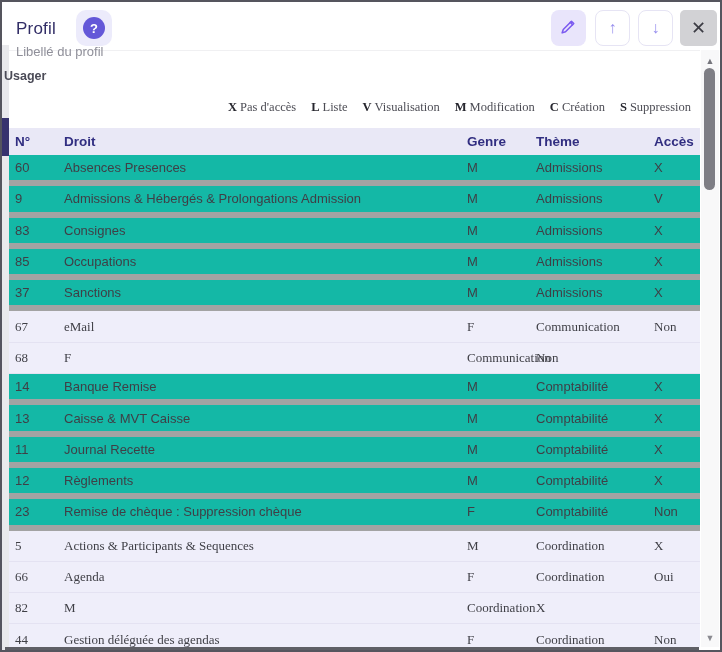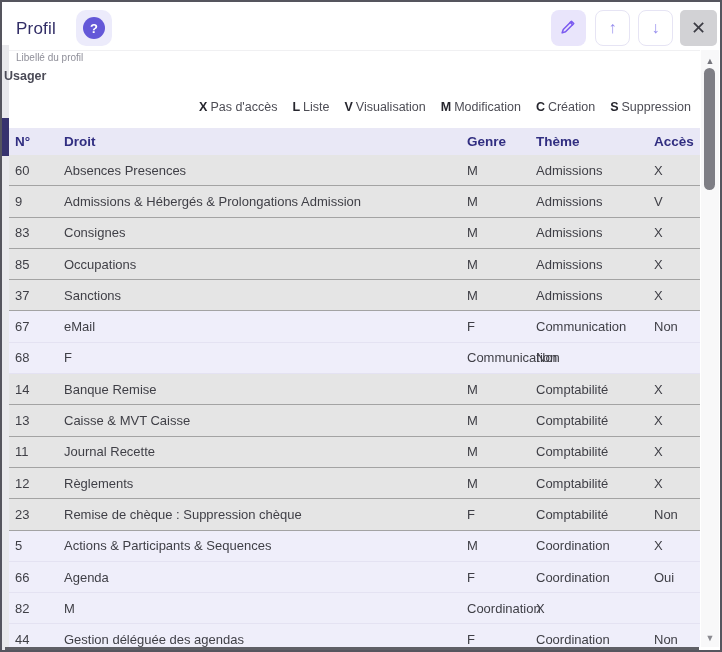--- a/index.html
+++ b/index.html
@@ -24,36 +24,36 @@
   
   .tb-btn { position:absolute; top:8px; width:35px; height:36px; border-radius:8px; border:none; cursor:pointer; display:flex; align-items:center; justify-content:center; background:#ffffff; }
   .btn-edit  { left:549px; background:#e9e5fb; }
   .btn-up    { left:593px; border:1px solid #e6e4f4; }
   .btn-down  { left:636px; border:1px solid #e6e4f4; }
   .btn-close { left:678px; width:37px; background:#d2d2d5; border-radius:5px; }
   .arrow-glyph { font-size:16px; color:#988fee; line-height:1; }
   .close-glyph { font-size:18px; color:#3c3c44; line-height:1; font-weight:400; }
 
   
-  .field-label { position:absolute; left:14px; top:50px; font-size:10px; color:#8f8f99; }
+  .field-label { position:absolute; left:14px; top:42px; font-size:13px; color:#8f8f99; }
   .field-value { position:absolute; left:2px; top:67px; font-size:12.5px; font-weight:bold; color:#4b4b57; }
 
   
-  .legend { position:absolute; top:98px; right:29px; display:flex; gap:15px; font-size:12.5px; color:#4d4d55; white-space:nowrap; }
+  .legend { position:absolute; top:98px; right:29px; display:flex; gap:15px; font-size:12.5px; color:#4d4d55; white-space:nowrap;font-family:Liberation Serif, serif; }
   .legend b { color:#26262e; margin-right:3px; }
 
   
   .grid-row { display:grid; grid-template-columns:49px 403px 69px 118px 1fr; align-items:center; padding-left:6px; }
   .table-header {
     position:absolute; left:7px; right:20px; top:126px; height:27px;
     background:#e9e8f6; font-size:13.5px; font-weight:bold; color:#312e81;
   }
   .table-body { position:absolute; left:7px; right:20px; top:153px; bottom:3px; overflow:hidden; }
-  .t-row { height:31.3px; border-bottom:1px solid #a3a3a3; font-size:13px; color:#3f3f46; background:#e5e5e5; cursor:pointer; }
-  .t-row.shaded { background:#efeefa; border-bottom:1px solid #e4e2f2; }
+  .t-row { height:31.3px; border-bottom:6px solid #a3a3a3; font-size:13px; color:#3f3f46; background:#14b8a6; cursor:pointer; }
+  .t-row.shaded { background:#efeefa; border-bottom:1px solid #e4e2f2;font-family:Liberation Serif, serif; }
 
   
   .scrollbar { position:absolute; top:48px; right:1px; bottom:3px; width:18px; background:#f8f8f9; }
   .sb-up   { position:absolute; top:6px;  left:0; width:100%; text-align:center; font-size:9px; color:#75757c; cursor:pointer; }
   .sb-down { position:absolute; bottom:4px; left:0; width:100%; text-align:center; font-size:9px; color:#8a8a90; cursor:pointer; }
   .sb-thumb { position:absolute; top:18px; left:3px; width:11px; height:122px; background:#7e7e85; border-radius:6px; cursor:pointer; }
 
   .bottom-bar { position:absolute; left:3px; right:21px; bottom:0; height:3px; background:#5f5f66; z-index:5; }
 </style>
 </head>

